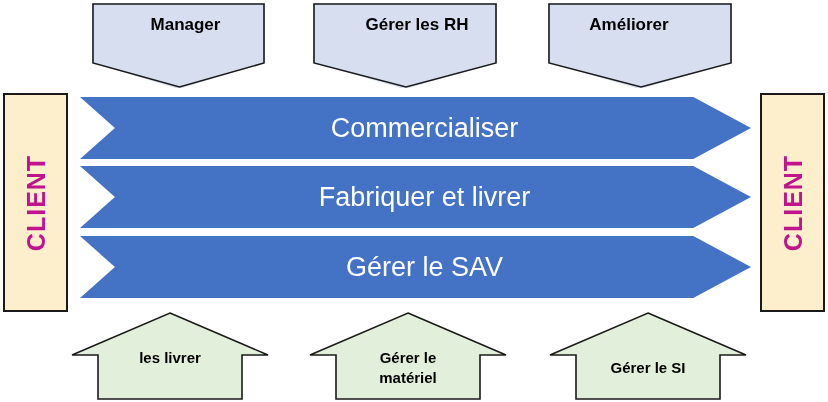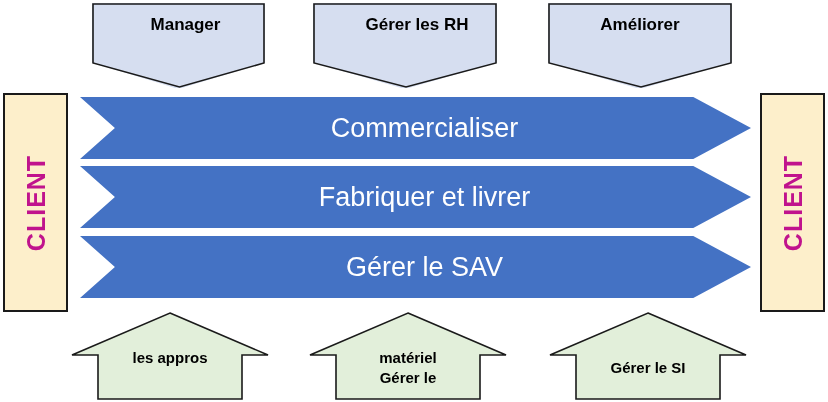--- a/index.html
+++ b/index.html
@@ -142,21 +142,21 @@
   </div>
   <div class="top-callout-label" style="left:313px; width:184px;padding-left:12px;">Gérer les RH</div>
 
   <div class="top-callout" style="left:548px; width:184px;">
   </div>
   <div class="top-callout-border" style="left:548px; width:184px;">
     <svg width="184" height="85" viewBox="0 0 184 85">
       <polygon points="1,1 183,1 183,60 93,84 1,60" fill="none" stroke="#1A1A1A" stroke-width="1.6"></polygon>
     </svg>
   </div>
-  <div class="top-callout-label" style="left:548px; width:184px;">Améliorer</div>
+  <div class="top-callout-label" style="left:537px; width:184px;">Améliorer</div>
 
   <div class="client-box left">
     <div class="client-label">CLIENT</div>
   </div>
 
   <div class="client-box right">
     <div class="client-label">CLIENT</div>
   </div>
 
   <div class="band b1">
@@ -167,31 +167,31 @@
   </div>
   <div class="band b2">
     <span class="band-label">Fabriquer et livrer</span>
   </div>
 
   <div class="bottom-callout" style="left:70px; width:200px;">
     <svg width="200" height="90" viewBox="0 0 200 90">
       <polygon points="100,2 198,44 172,44 172,88 28,88 28,44 2,44" fill="#E2EFDA" stroke="#1A1A1A" stroke-width="1.6" stroke-linejoin="miter"></polygon>
     </svg>
     <div class="bottom-callout-label">
-      <div>les appros</div>
+      <div>les livrer</div>
     </div>
   </div>
 
   <div class="bottom-callout" style="left:308px; width:200px;">
     <svg width="200" height="90" viewBox="0 0 200 90">
       <polygon points="100,2 198,44 172,44 172,88 28,88 28,44 2,44" fill="#E2EFDA" stroke="#1A1A1A" stroke-width="1.6" stroke-linejoin="miter"></polygon>
     </svg>
     <div class="bottom-callout-label">
+      <div>Gérer le</div>
       <div>matériel</div>
-      <div>Gérer le</div>
     </div>
   </div>
 
   <div class="bottom-callout" style="left:548px; width:200px;">
     <svg width="200" height="90" viewBox="0 0 200 90">
       <polygon points="100,2 198,44 172,44 172,88 28,88 28,44 2,44" fill="#E2EFDA" stroke="#1A1A1A" stroke-width="1.6" stroke-linejoin="miter"></polygon>
     </svg>
     <div class="bottom-callout-label single">
       <div>Gérer le SI</div>
     </div>

